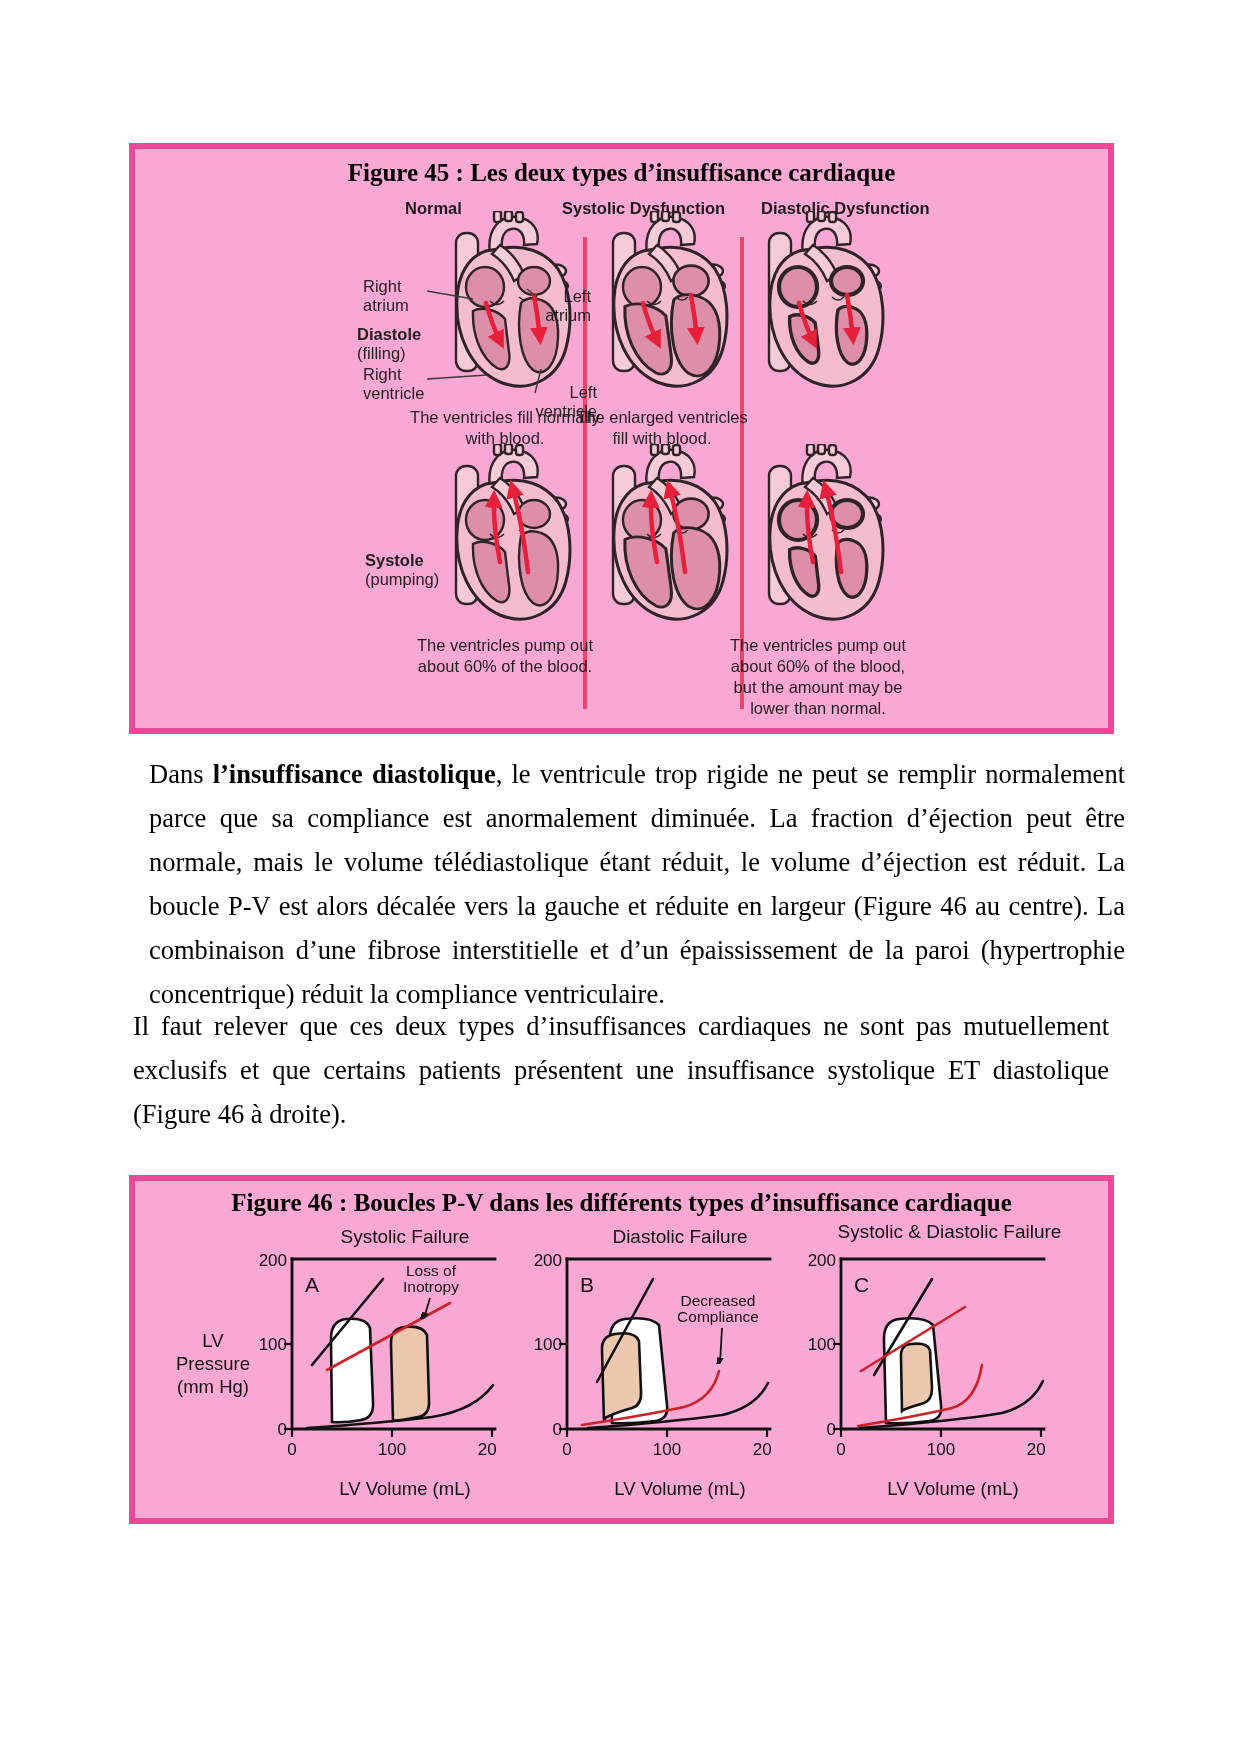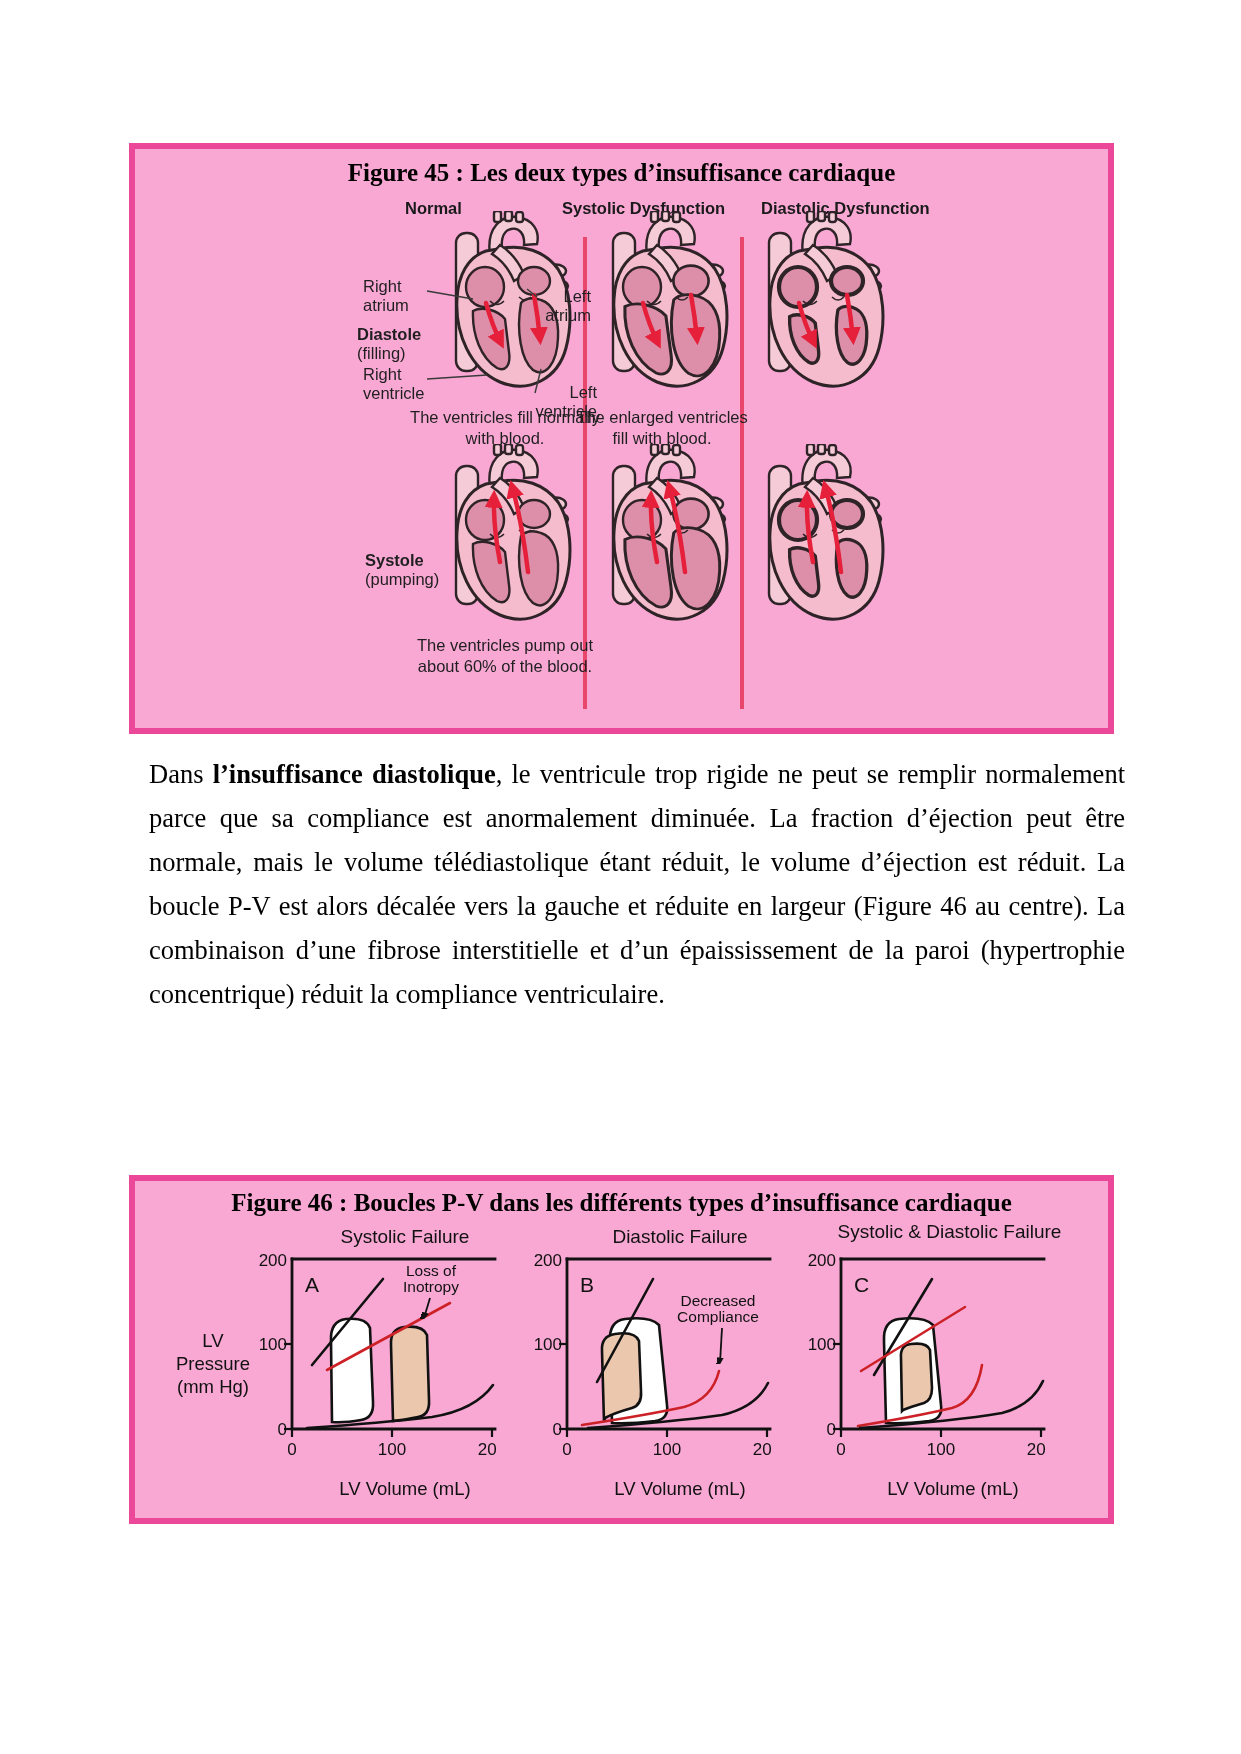--- a/index.html
+++ b/index.html
@@ -255,25 +255,27 @@
     <svg class="fig45-lines" width="973" height="579" viewBox="0 0 973 579">
       <line class="lbl-line" x1="292" y1="142" x2="338" y2="150"></line>
       <line class="lbl-line" x1="402" y1="148" x2="392" y2="140"></line>
       <line class="lbl-line" x1="292" y1="230" x2="352" y2="226"></line>
       <line class="lbl-line" x1="400" y1="244" x2="406" y2="220"></line>
     </svg>
 
     <div class="heart-caption" style="left:275px;top:258px;width:190px;">The ventricles fill normally with blood.</div>
     <div class="heart-caption" style="left:432px;top:258px;width:190px;">The enlarged ventricles fill with blood.</div>
     <div class="heart-caption" style="left:280px;top:486px;width:180px;">The ventricles pump out about 60% of the blood.</div>
+    <div class="heart-caption" style="left:594px;top:486px;width:178px;">The ventricles pump out about 60% of the blood, but the amount may be lower than normal.</div>
   </div>
 
   <p class="para" style="top:736px;margin:16px;">
     <span>Dans </span><b>l’insuffisance diastolique</b><span>, le ventricule trop rigide ne peut se remplir normalement parce que sa compliance est anormalement diminuée. La fraction d’éjection peut être normale, mais le volume télédiastolique étant réduit, le volume d’éjection est réduit. La boucle P-V est alors décalée vers la gauche et réduite en largeur (Figure 46 au centre). La combinaison d’une fibrose interstitielle et d’un épaississement de la paroi (hypertrophie concentrique) réduit la compliance ventriculaire.</span>
   </p>
+  <p class="para" style="top:1004px;margin:0;">Il faut relever que ces deux types d’insuffisances cardiaques ne sont pas mutuellement exclusifs et que certains patients présentent une insuffisance systolique ET diastolique (Figure 46 à droite).</p>
 
   <div class="fig-box" style="left:129px;top:1175px;width:973px;height:337px;">
     <div class="fig-title" style="top:8px;">Figure 46 : Boucles P-V dans les différents types d’insuffisance cardiaque</div>
 
     <div class="chart-title" style="left:170px;top:45px;width:200px;">Systolic Failure</div>
     <div class="chart-title" style="left:445px;top:45px;width:200px;">Diastolic Failure</div>
     <div class="chart-title" style="left:692px;top:40px;width:245px;">Systolic &amp; Diastolic Failure</div>
 
     <div class="axis-label" style="left:28px;top:148px;width:100px;">
       <div>LV</div>

